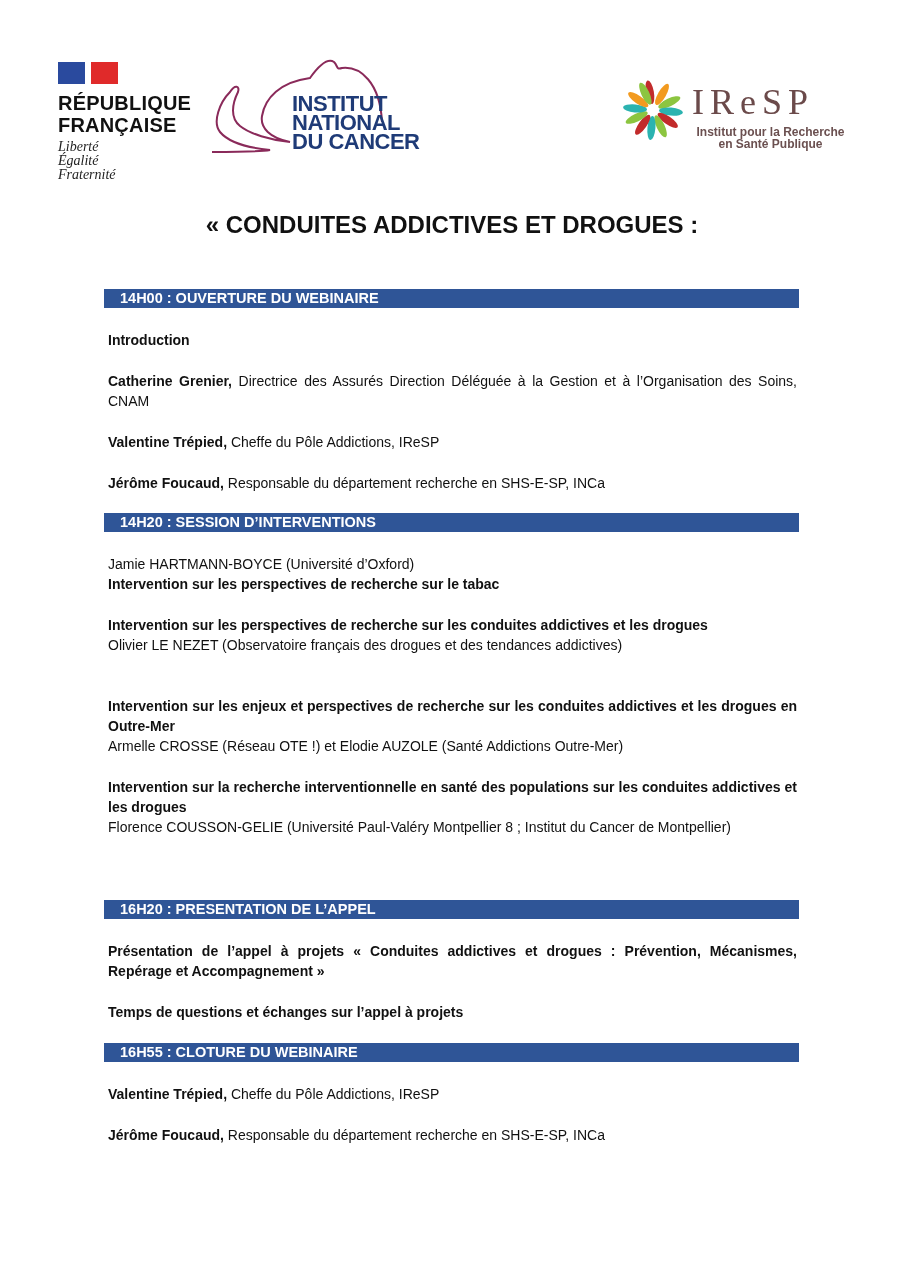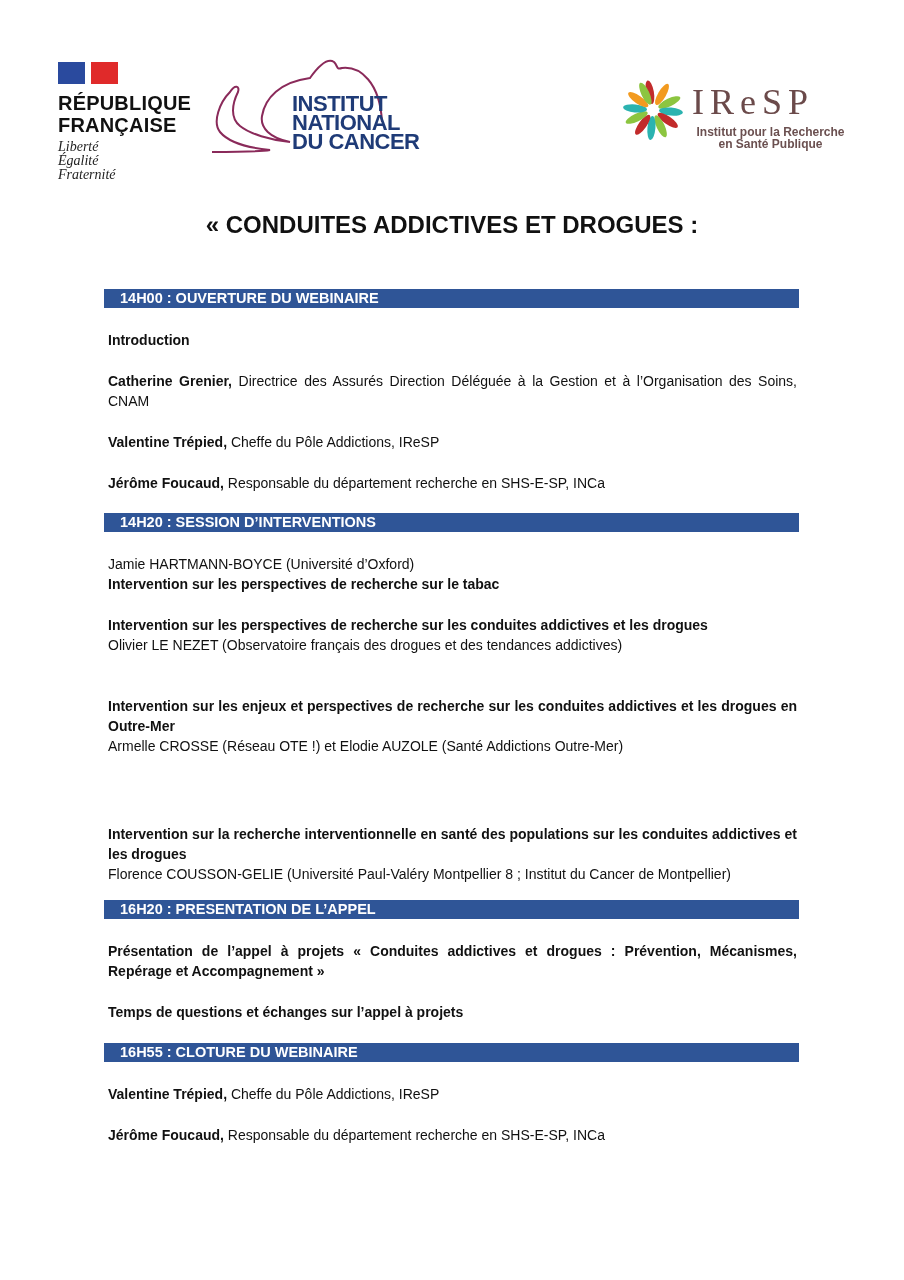--- a/index.html
+++ b/index.html
@@ -115,21 +115,21 @@
   <div><b>Intervention sur les perspectives de recherche sur le tabac</b></div>
 </div>
 <div class="blk" style="top:615px;">
   <div><b>Intervention sur les perspectives de recherche sur les conduites addictives et les drogues</b></div>
   <div>Olivier LE NEZET (Observatoire français des drogues et des tendances addictives)</div>
 </div>
 <div class="blk" style="top:696px;">
   <div><b>Intervention sur les enjeux et perspectives de recherche sur les conduites addictives et les drogues en Outre-Mer</b></div>
   <div>Armelle CROSSE (Réseau OTE !) et Elodie AUZOLE (Santé Addictions Outre-Mer)</div>
 </div>
-<div class="blk" style="top:777px;margin-top:47px;">
+<div class="blk" style="top:777px;">
   <div><b>Intervention sur la recherche interventionnelle en santé des populations sur les conduites addictives et les drogues</b></div>
   <div>Florence COUSSON-GELIE (Université Paul-Valéry Montpellier 8 ; Institut du Cancer de Montpellier)</div>
 </div>
 
 <div class="bar" style="top:900px;">16H20 : PRESENTATION DE L’APPEL</div>
 <div class="blk" style="top:941px;">
   <b>Présentation de l’appel à projets « Conduites addictives et drogues : Prévention, Mécanismes, Repérage et Accompagnement »</b>
 </div>
 <div class="blk" style="top:1002px;">
   <b>Temps de questions et échanges sur l’appel à projets</b>

